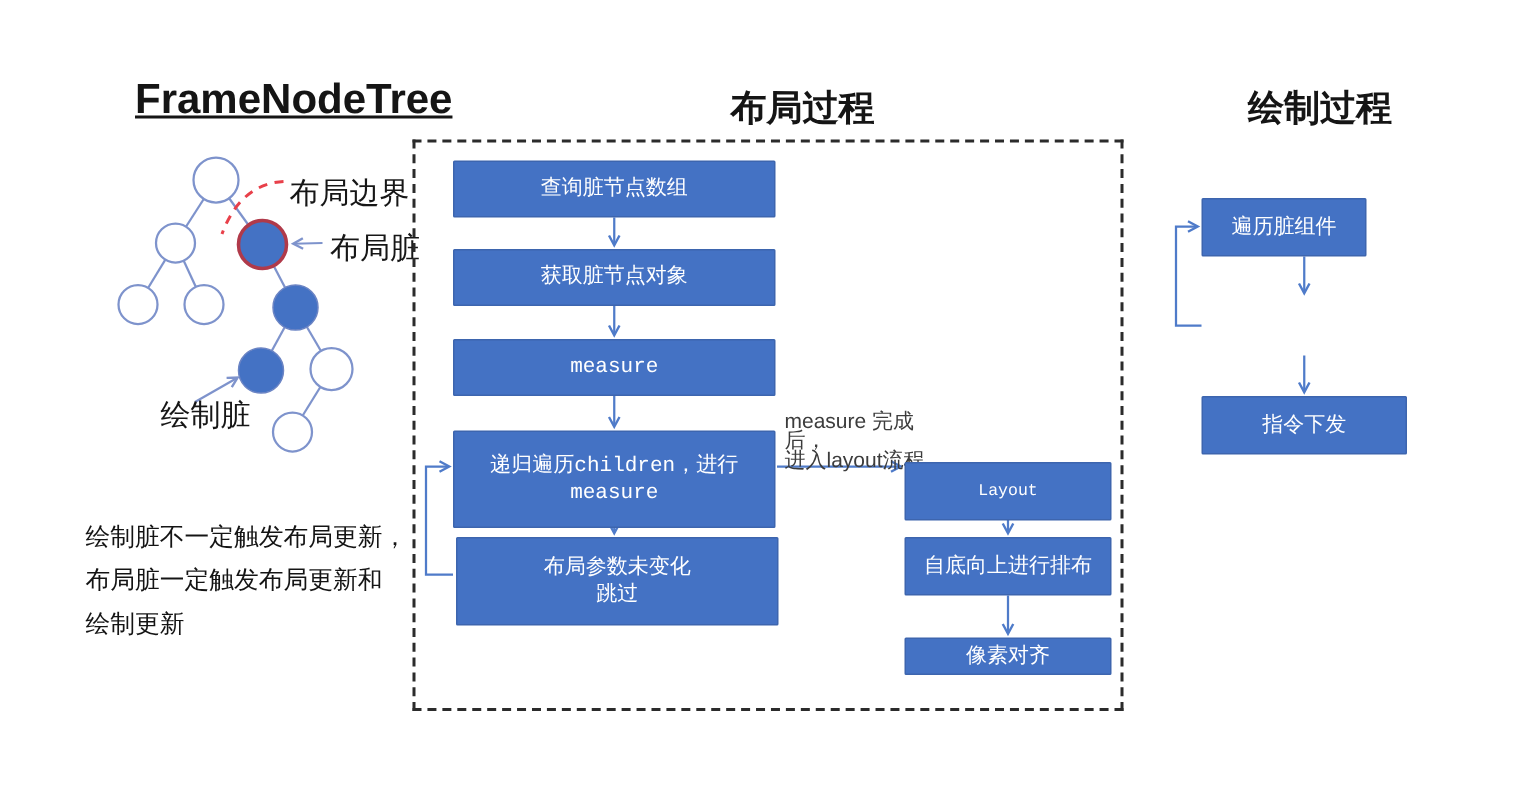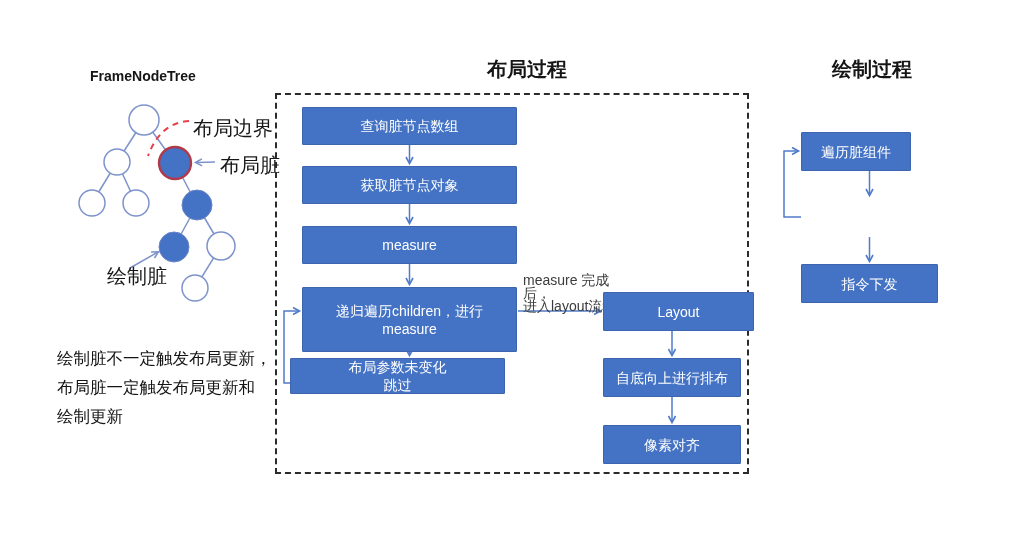--- a/index.html
+++ b/index.html
@@ -2,27 +2,28 @@
 <html><head>
 <meta charset="utf-8">
 <style>
   html,body{margin:0;padding:0;background:#fff;}
   #canvas{
     position:relative;width:1018px;height:537px;background:#ffffff;overflow:hidden;
     font-family:"Liberation Sans","DejaVu Sans",sans-serif;color:#111;
   }
   #wires{position:absolute;left:0;top:0;width:1018px;height:537px;}
   .section-title{
-    position:absolute;font-size:20px;font-weight:bold;color:#151515;white-space:nowrap;
+    position:absolute;font-size:24px;font-weight:bold;color:#151515;white-space:nowrap;
   }
   .flow-box{
     position:absolute;background:#4472c4;border:1px solid #3d65ae;color:#ffffff;
     display:flex;align-items:center;justify-content:center;text-align:center;
     font-size:14px;line-height:18px;white-space:pre-line;box-sizing:border-box;
     border-radius:1px;
+    font-family:Liberation Mono, monospace;
   }
   .dashed-frame{
     position:absolute;border:2px dashed #2b2b2b;box-sizing:border-box;background:transparent;
   }
   .tree-label{
     position:absolute;font-size:20px;color:#161616;white-space:nowrap;
   }
   .note-text{
     position:absolute;font-size:16.5px;line-height:29px;color:#141414;white-space:pre-line;
   }
@@ -87,47 +88,47 @@
       <line x1="672" y1="397" x2="672" y2="422" marker-end="url(#mBlue)"></line>
     </g>
 
     <g stroke="#4f7bc9" stroke-width="1.5" fill="none">
       <line x1="869.5" y1="171" x2="869.5" y2="195" marker-end="url(#mBlue)"></line>
       <line x1="869.5" y1="237" x2="869.5" y2="261" marker-end="url(#mBlue)"></line>
       <path d="M 801,217 L 784,217 L 784,151 L 798,151" marker-end="url(#mBlue)"></path>
     </g>
   </svg>
 
-  <div class="section-title" style="left:90px;top:68px;font-size:14px;">FrameNodeTree</div>
+  <div class="section-title" style="left:90px;top:50px;font-size:28px;text-decoration:underline;">FrameNodeTree</div>
 
   <div class="tree-label" style="left:193px;top:115px;">布局边界</div>
   <div class="tree-label" style="left:220px;top:152px;">布局脏</div>
   <div class="tree-label" style="left:107px;top:263px;">绘制脏</div>
 
   <div class="note-text" style="left:57px;top:330px;width:220px;margin-top:14px;">绘制脏不一定触发布局更新，
 布局脏一定触发布局更新和
 绘制更新</div>
 
   <div class="section-title" style="left:487px;top:56px;">布局过程</div>
 
   <div class="dashed-frame" style="left:275px;top:93px;width:474px;height:381px;"></div>
 
   <div class="flow-box" style="left:302px;top:107px;width:215px;height:38px;">查询脏节点数组</div>
   <div class="flow-box" style="left:302px;top:166px;width:215px;height:38px;">获取脏节点对象</div>
   <div class="flow-box" style="left:302px;top:226px;width:215px;height:38px;">measure</div>
   <div class="flow-box" style="left:302px;top:287px;width:215px;height:65px;">递归遍历children，进行
 measure</div>
-  <div class="flow-box" style="left:290px;top:358px;width:215px;height:36px;">布局参数未变化
+  <div class="flow-box" style="left:304px;top:358px;width:215px;height:59px;">布局参数未变化
 跳过</div>
 
   <div class="arrow-note" style="left:523px;top:274px;width:96px;">measure 完成后，
 进入layout流程</div>
 
-  <div class="flow-box" style="left:603px;top:292px;width:151px;height:39px;font-size:14px;">Layout</div>
+  <div class="flow-box" style="left:603px;top:308px;width:138px;height:39px;font-size:11px;">Layout</div>
   <div class="flow-box" style="left:603px;top:358px;width:138px;height:39px;">自底向上进行排布</div>
-  <div class="flow-box" style="left:603px;top:425px;width:138px;height:39px;">像素对齐</div>
+  <div class="flow-box" style="left:603px;top:425px;width:138px;height:25px;">像素对齐</div>
 
   <div class="section-title" style="left:832px;top:56px;">绘制过程</div>
 
   <div class="flow-box" style="left:801px;top:132px;width:110px;height:39px;">遍历脏组件</div>
   <div class="flow-box" style="left:801px;top:264px;width:137px;height:39px;">指令下发</div>
 
 </div>
 
 </body></html>

